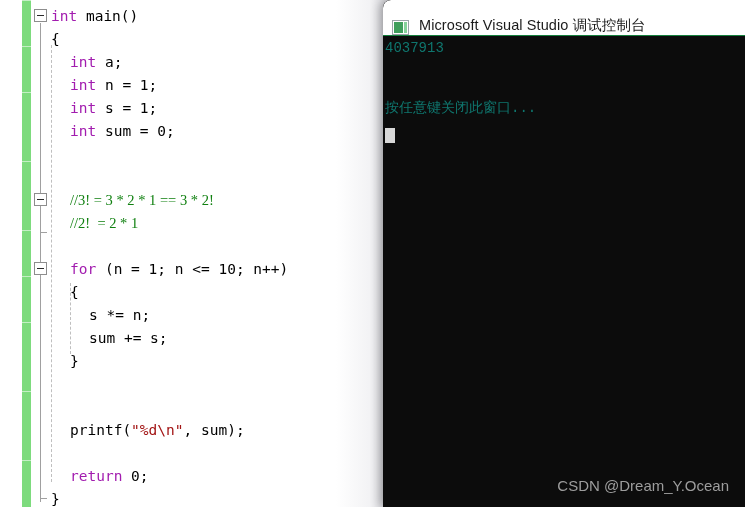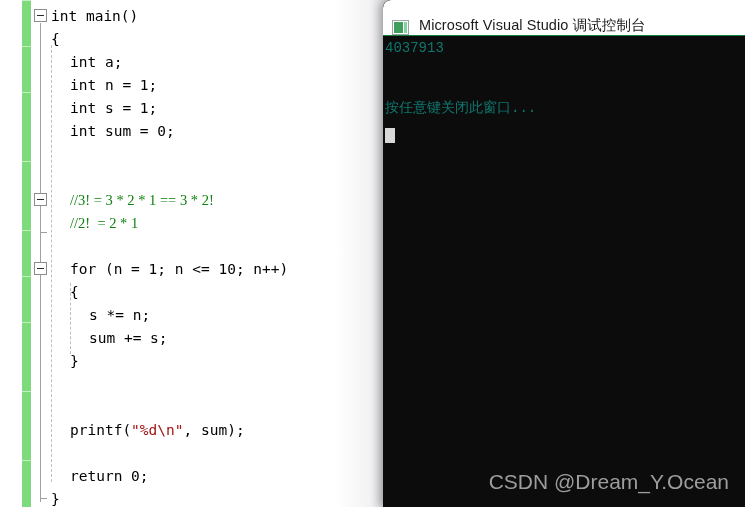--- a/index.html
+++ b/index.html
@@ -128,21 +128,21 @@
     left: 336px; top: 0;
     width: 54px; height: 507px;
     background: linear-gradient(to right,
       rgba(255,255,255,0) 0%,
       rgba(228,228,232,0.45) 62%,
       rgba(205,205,212,0.85) 100%);
     pointer-events: none;
   }
 
   
-  .kw   { color: #000000; }
+  .kw   { color: #a21caf; }
   .cmt  { color: #108010; font-family: Liberation Serif, serif; }
   .str  { color: #a31515; }
   .pun  { color: #000000; }
 
   
   #console-window {
     position: absolute;
     left: 383px; top: 0;
     width: 362px; height: 507px;
     background: #0c0c0c;
@@ -212,21 +212,21 @@
     left: 2px;
     width: 10px; height: 15px;
     background: #d8d8d8;
   }
 
   .watermark {
     position: absolute;
     right: 16px;
     bottom: 13px;
     font-family: "Liberation Sans", sans-serif;
-    font-size: 21px;
+    font-size: 15px;
     color: #9d9d9d;
     white-space: nowrap;
   }
 </style>
 </head>
 <body>
 
 <div id="screen">
 
   <div id="editor">

